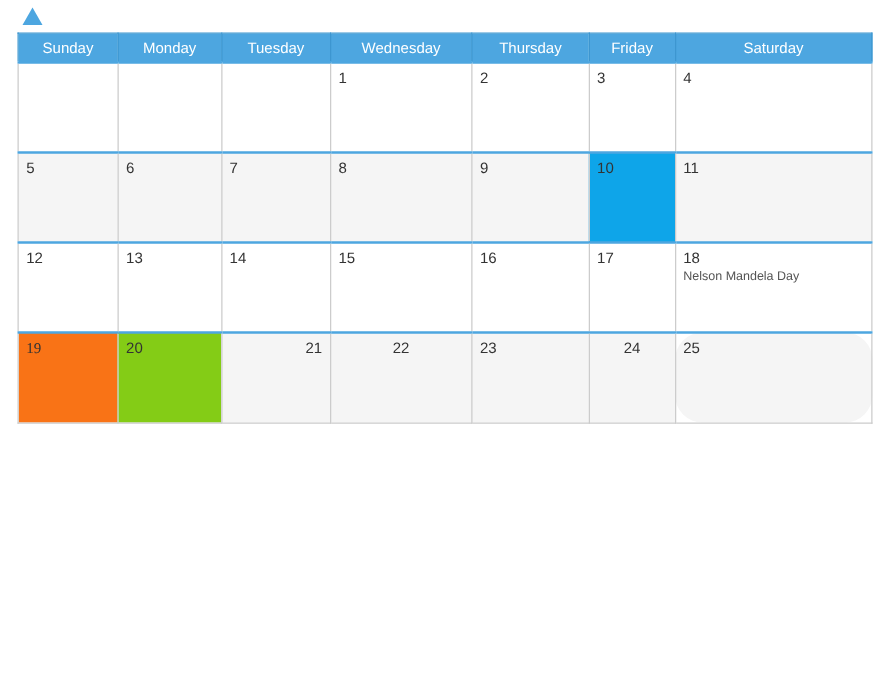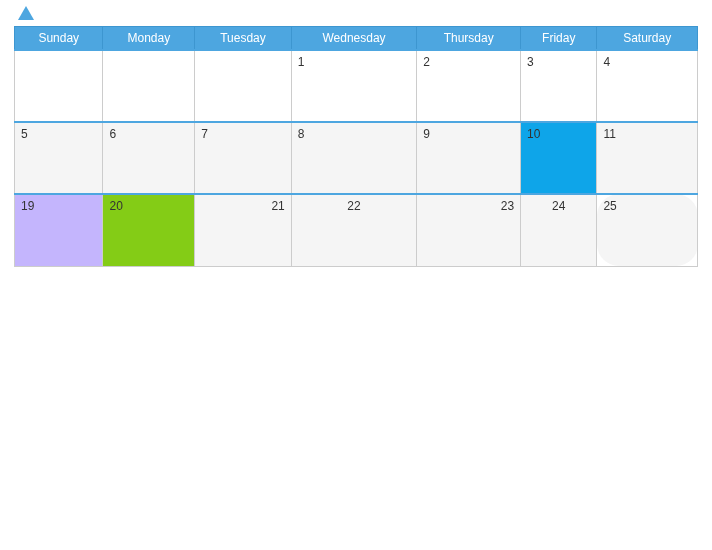--- a/index.html
+++ b/index.html
@@ -183,33 +183,57 @@
           <span class="day-number">9</span>
         </td>
         <td style="background: #0ea5e9;">
           <span class="day-number">10</span>
         </td>
         <td style="background: rgb(245, 245, 245);">
           <span class="day-number">11</span>
         </td>
       </tr>
       <tr>
-        <td style="background: #c4b5fd;">
+        <td>
+          <span class="day-number">12</span>
+        </td>
+        <td>
+          <span class="day-number">13</span>
+        </td>
+        <td>
+          <span class="day-number">14</span>
+        </td>
+        <td>
+          <span class="day-number">15</span>
+        </td>
+        <td>
+          <span class="day-number">16</span>
+        </td>
+        <td>
+          <span class="day-number">17</span>
+        </td>
+        <td>
+          <span class="day-number">18</span>
+          <span class="holiday-name">Nelson Mandela Day</span>
+        </td>
+      </tr>
+      <tr>
+        <td style="background: #f97316; font-family: Liberation Serif, serif;">
           <span class="day-number">19</span>
         </td>
         <td style="background: #84cc16;">
           <span class="day-number">20</span>
         </td>
         <td style="background: rgb(245, 245, 245); text-align: right;">
           <span class="day-number">21</span>
         </td>
         <td style="background: rgb(245, 245, 245); text-align: center;">
           <span class="day-number">22</span>
         </td>
-        <td style="background: rgb(245, 245, 245); text-align: right;">
+        <td style="background: rgb(245, 245, 245);">
           <span class="day-number">23</span>
         </td>
         <td style="background: rgb(245, 245, 245); text-align: center;">
           <span class="day-number">24</span>
         </td>
         <td style="background: rgb(245, 245, 245); border-radius: 22px;">
           <span class="day-number">25</span>
         </td>
       </tr>
     </tbody>

